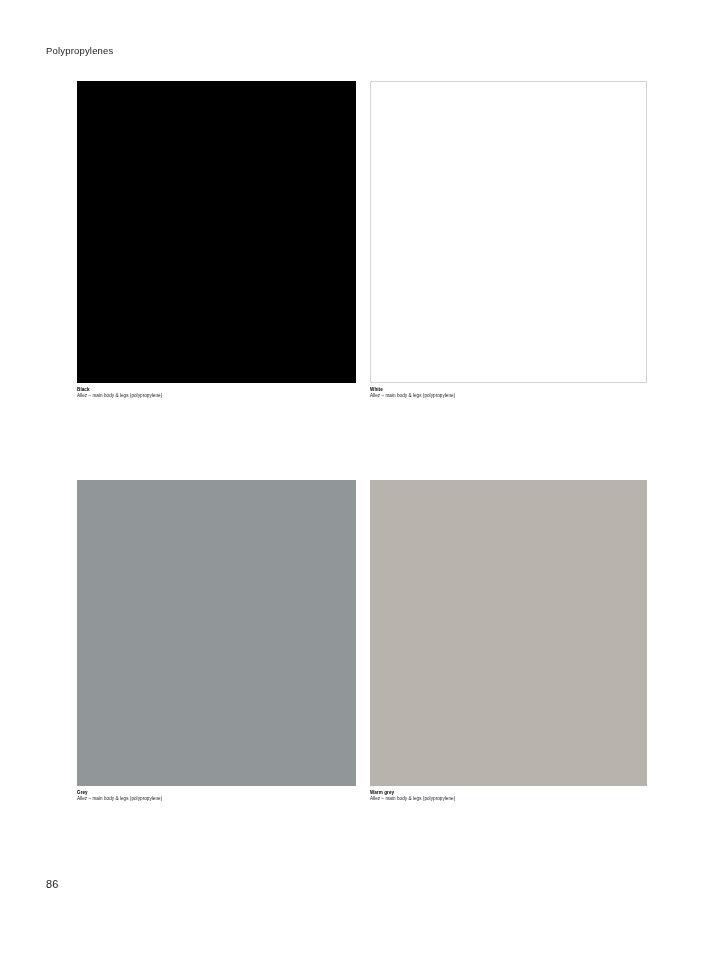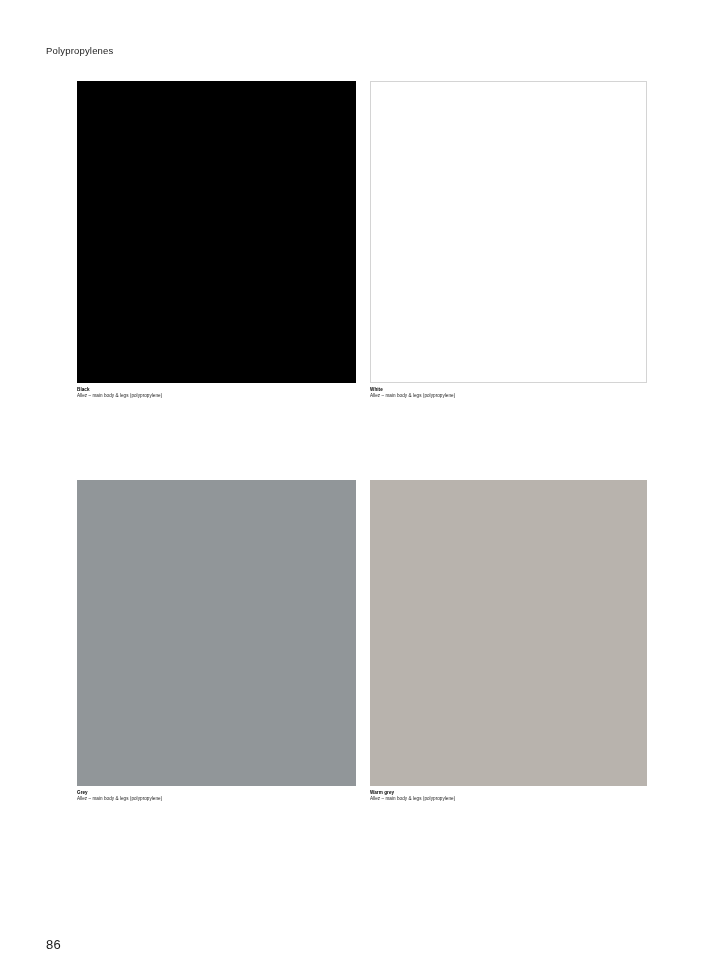--- a/index.html
+++ b/index.html
@@ -88,22 +88,22 @@
     font-weight: 400;
     letter-spacing: 0.05px;
     color: #1a1a1a;
     white-space: nowrap;
   }
 
   
   .page-number {
     position: absolute;
     left: 46px;
-    top: 939px;
-    font-size: 13px;
+    top: 878px;
+    font-size: 11px;
     line-height: 12px;
     color: #1c1c1c;
     letter-spacing: 0.15px;
     font-weight: 400;
   }
 </style>
 </head>
 <body>
 
 <div class="page">

